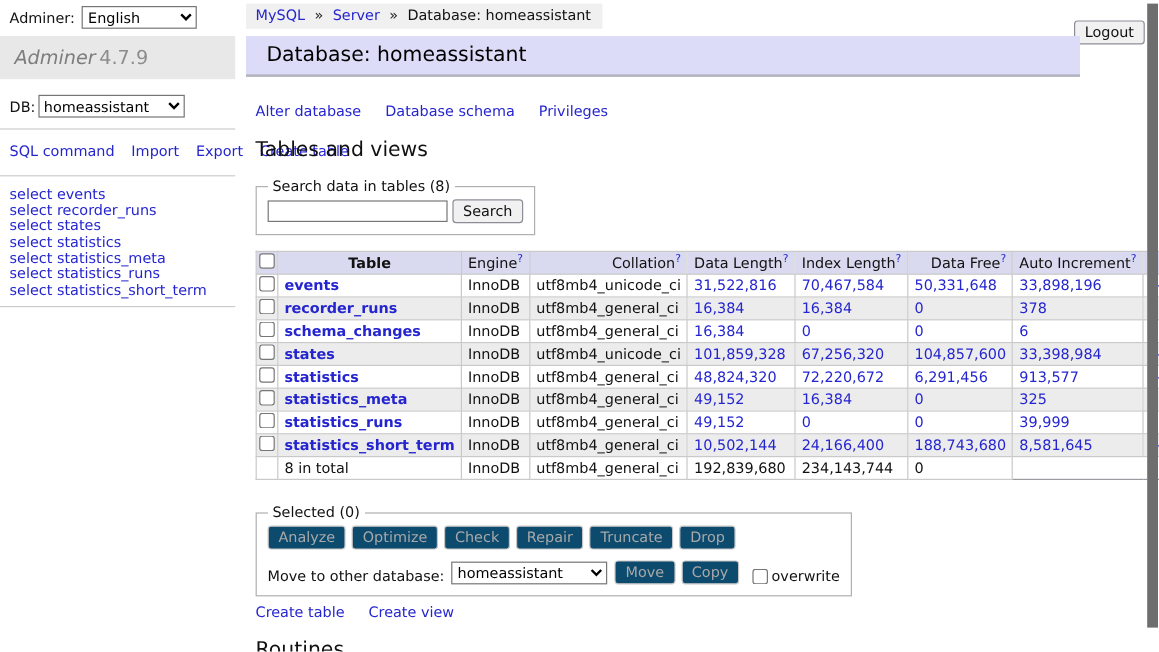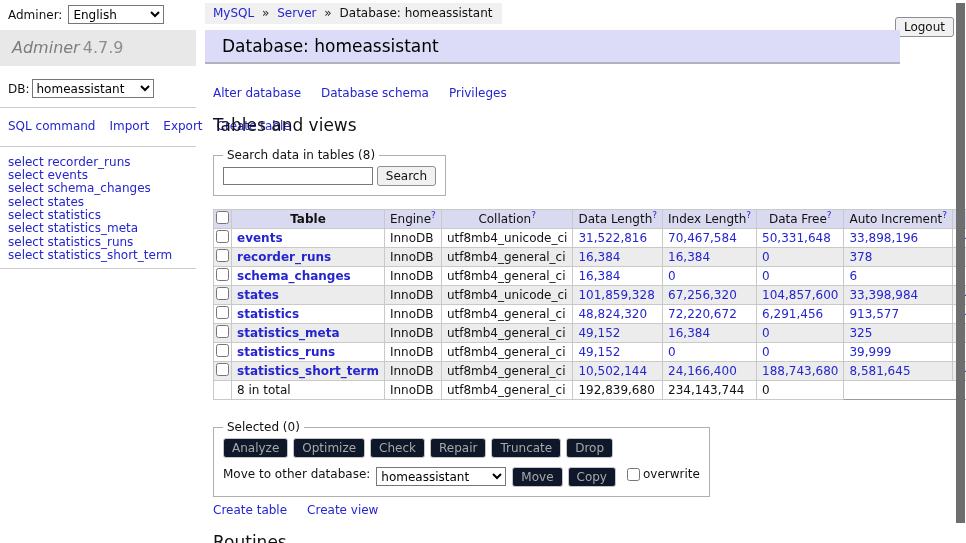--- a/index.html
+++ b/index.html
@@ -9,21 +9,21 @@
   }
   *{box-sizing:border-box}
   html,body{margin:0;padding:0}
   body{width:966px;height:543px;overflow:hidden;position:relative;background:#fff;
        font-family:"DejaVu Sans",sans-serif;font-size:12px;color:#111;}
   a.lnk{color:var(--link);text-decoration:none;cursor:pointer}
   select{font-size:12px;font-family:"DejaVu Sans",sans-serif;height:19px;border:1px solid #767676;background:#fff}
   input[type=checkbox]{width:13px;height:13px;margin:0}
   .btn{font-size:12px;font-family:"DejaVu Sans",sans-serif;padding:2px 8px;background:#f1f1f1;
        border:1px solid #8d8d99;border-radius:3px;color:#111;cursor:pointer}
-  .btn.disabled{color:#a8a8a8;border-color:#c6c6c6;background:#0f172a;cursor:default}
+  .btn.disabled{color:#a8a8a8;border-color:#c6c6c6;background:#0c4a6e;cursor:default}
   hr.sep{border:none;border-top:1px solid #ccc;margin:6px 0;width:196px}
 
   
   #language-row{position:absolute;top:5px;left:8px;display:flex;align-items:center;gap:6px}
   #language-row select{width:96px}
 
   
   #sidebar{position:absolute;top:30px;left:0;width:196px}
   .brand{background:var(--brand-bg);padding:8px 0 9px 12px}
   .brand .name{font-style:italic;font-size:16px;color:#7d7d7d}
@@ -50,35 +50,35 @@
   .linkrow{margin:6px 0}
   .linkrow a{margin-right:20px}
   h3{font-size:17px;font-weight:normal;margin:15px 0 10px;color:#111}
   fieldset{border:1px solid #b0b0b0;padding:4px 9px 9px;margin:3px 0 0;display:inline-block}
   legend{font-size:12px;padding:0 4px}
   #search-fieldset input[type=text]{width:150px;height:18px;border:1px solid #777;font-size:12px;padding:1px 3px}
 
   
   table.objects{border-collapse:collapse;margin-top:13px;table-layout:fixed;border:1px solid var(--border-out)}
   .objects th,.objects td{border:1px solid var(--border-in);padding:2px 5px;white-space:nowrap;overflow:hidden;height:14px}
-  .objects thead th{background:var(--head-bg);font-weight:normal;text-align:center}
+  .objects thead th{background:var(--head-bg);font-weight:normal;text-align:right}
   .objects thead th.namehead{font-weight:bold;text-align:center}
   .objects th.cbcol,.objects td.cbcol{text-align:center;padding:1px 2px}
   .objects tr.alt td{background:var(--alt-bg)}
   .objects td.num{}
   .objects td.name a{font-weight:bold}
   sup.help{font-size:9px;line-height:0}
   sup.help a{color:var(--link);text-decoration:none}
   .objects tr.total td{background:#fff}
   .objects tr.total td.name{font-weight:normal}
 
   
   #selected-fieldset{margin-top:20px}
   .btnrow .btn{margin-right:5px}
-  .moverow{margin-top:9px;display:flex;align-items:flex-start;gap:6px}
+  .moverow{margin-top:9px;display:flex;align-items:flex-end;gap:6px}
   .moverow select{width:130px}
   .moverow label{display:flex;align-items:center;gap:3px}
 
   
   #scrollbar{position:absolute;right:1px;top:0;width:9px;height:543px;background:#fff}
   #scroll-thumb{position:absolute;top:3px;left:0;width:9px;height:520px;background:var(--thumb)}
 </style>
 </head>
 <body>
 
@@ -96,23 +96,22 @@
     <span class="name">Adminer</span><span class="ver">4.7.9</span>
   </div>
   <div class="db-row">
     <span>DB:</span>
     <select><option>homeassistant</option></select>
   </div>
   <hr class="sep">
   <div class="actions"><a class="lnk">SQL command</a><a class="lnk">Import</a><a class="lnk">Export</a><a class="lnk">Create table</a></div>
   <hr class="sep">
   <div class="tablelinks">
+      <a class="lnk">select events</a>
       <a class="lnk">select recorder_runs</a>
-      <a class="lnk">select events</a>
-      <a class="lnk">select schema_changes</a>
       <a class="lnk">select states</a>
       <a class="lnk">select statistics</a>
       <a class="lnk">select statistics_meta</a>
       <a class="lnk">select statistics_runs</a>
       <a class="lnk">select statistics_short_term</a>
     </div>
   <hr class="sep">
 </div>
 
 <div id="titlebar">

